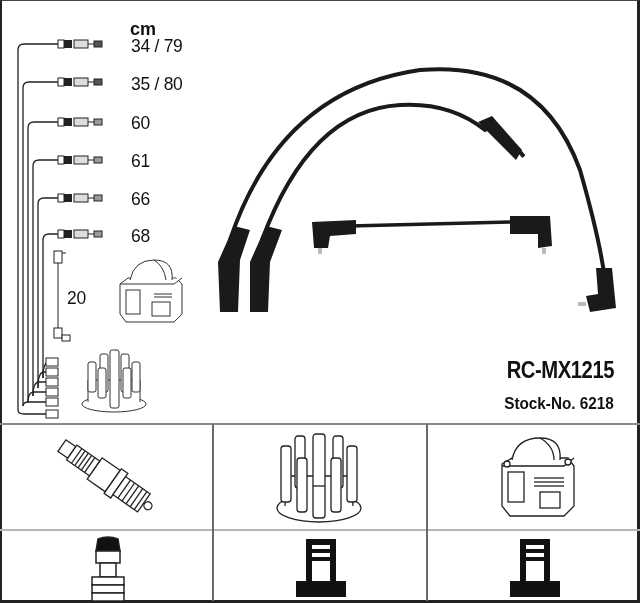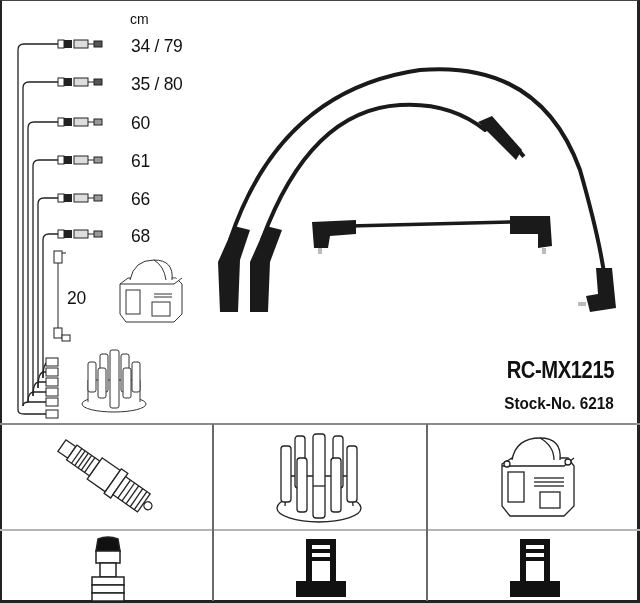--- a/index.html
+++ b/index.html
@@ -3,21 +3,21 @@
   <meta charset="utf-8">
   <style>
     html, body { margin: 0; padding: 0; background: #ffffff; }
     body { width: 640px; height: 603px; position: relative; overflow: hidden;
            font-family: "Liberation Sans", sans-serif; color: #111; }
     .frame { position: absolute; left: 0; top: 0; width: 640px; height: 603px; box-sizing: border-box;
              border-left: 2px solid #222; border-right: 3px solid #222; border-bottom: 3px solid #222; border-top: 1px solid #444; }
     .hline { position: absolute; left: 0; width: 640px; height: 2px; background: #8a8a8a; }
     .vline { position: absolute; width: 2px; background: #6a6a6a; }
     .lbl { position: absolute; font-size: 19px; letter-spacing: -0.3px; transform: scaleX(0.92); transform-origin: left top; }
-    .unit { position: absolute; left: 130px; top: 11px; font-size: 14px; font-weight: normal; }
+    .unit { position: absolute; left: 130px; top: 19px; font-size: 18px; font-weight: bold; }
     .title { position: absolute; right: 26px; top: 357px; font-size: 23px; font-weight: bold; transform: scaleX(0.88); transform-origin: right top; letter-spacing: -0.5px; }
     .stock { position: absolute; right: 26px; top: 394px; font-size: 17px; font-weight: bold; transform: scaleX(0.9); transform-origin: right top; }
     svg { position: absolute; overflow: visible; }
   </style>
 </head>
 <body>
 
 <div class="frame"></div>
 
 <div class="unit">cm</div>

